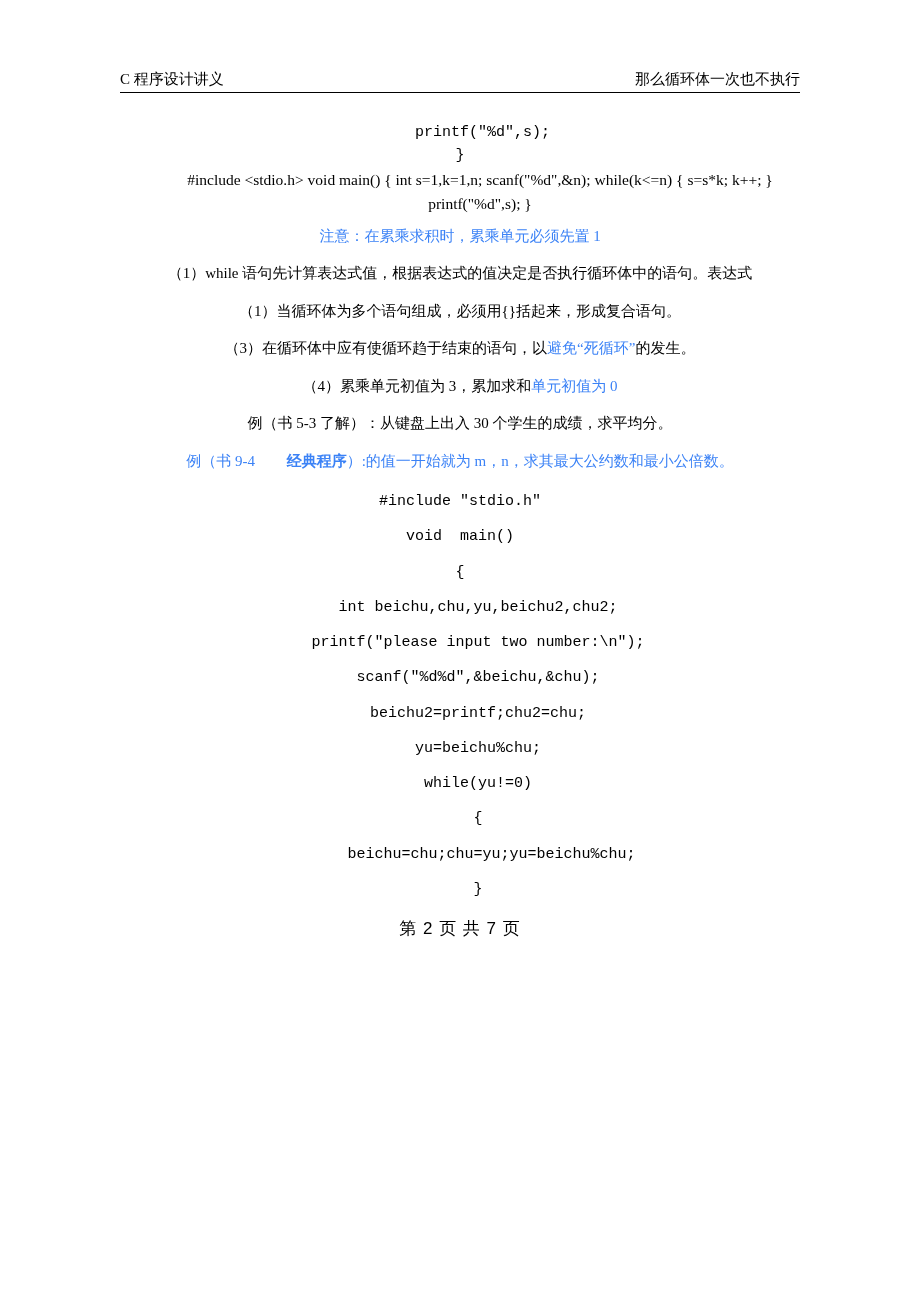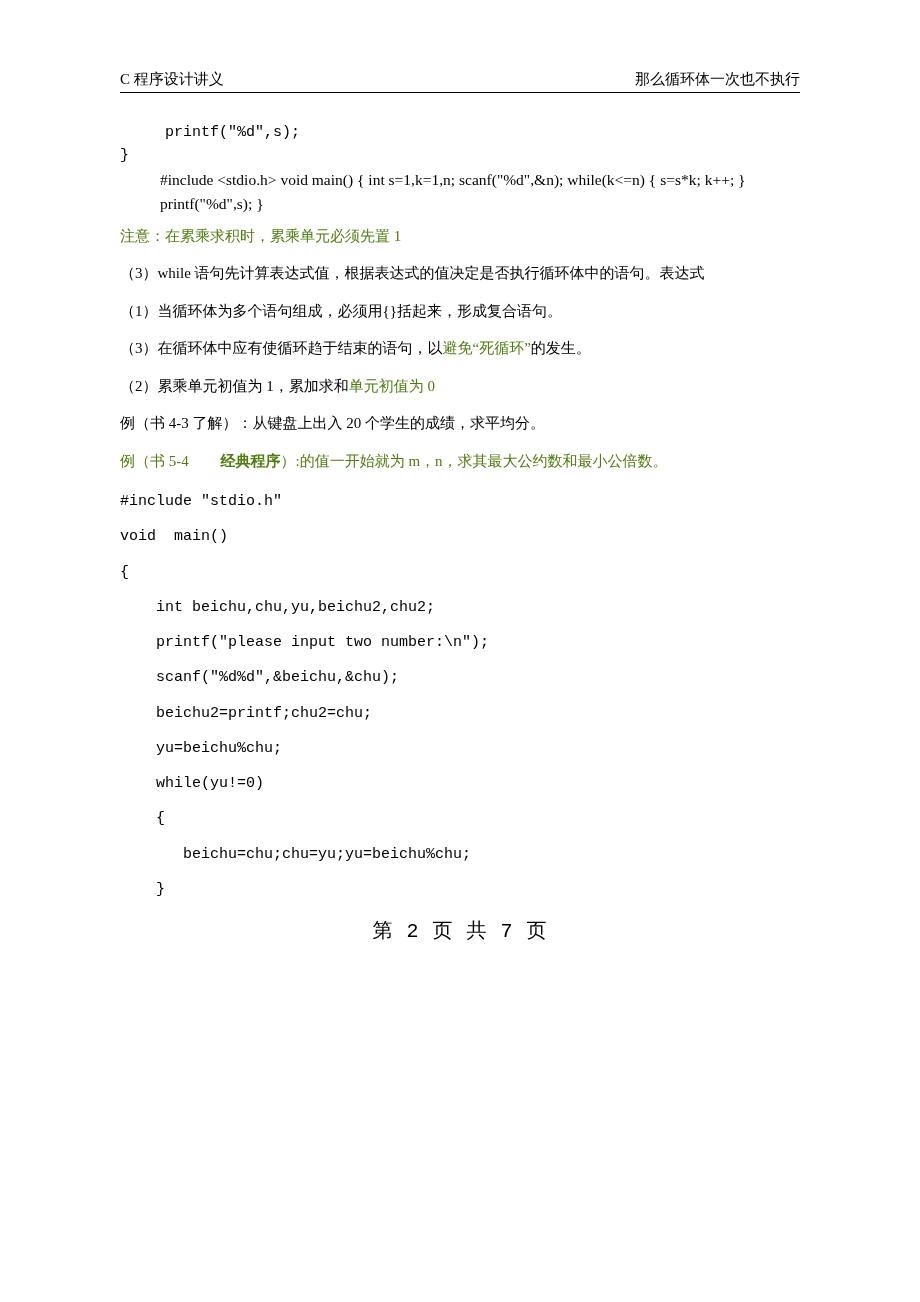--- a/index.html
+++ b/index.html
@@ -1,15 +1,15 @@
 <!DOCTYPE html>
 <html><head>
   <meta charset="utf-8">
   <style>
-    * { margin: 0; padding: 0; box-sizing: border-box; }
+    * { margin: 0; padding: 0; box-sizing: border-box; text-align: center; }
     body {
       font-family: SimSun, "宋体", serif;
       background: #fff;
       width: 920px;
       margin: 0 auto;
       padding: 70px 120px 40px 120px;
       color: #000;
       font-size: 15px;
     }
     .header {
@@ -25,38 +25,38 @@
       white-space: pre;
       line-height: 1.55;
       font-size: 15px;
     }
     .serif {
       font-family: "Times New Roman", SimSun, serif;
       line-height: 1.55;
       font-size: 15.5px;
       margin-left: 40px;
     }
-    .red { color: #4d7c0f; }
+    .red { color: #3b82f6; }
     .note {
       line-height: 2.3;
       font-size: 15px;
       margin-top: 3px;
     }
     .code-block {
       font-family: "Courier New", SimSun, monospace;
       white-space: pre;
       line-height: 2.35;
       font-size: 15px;
       margin-top: 6px;
     }
     .footer {
       text-align: center;
-      font-size: 20px;
+      font-size: 17px;
       margin-top: 10px;
-      font-family: Liberation Mono, monospace;
+      font-family: Liberation Sans, sans-serif;
       letter-spacing: 1px;
     }
     .bold { font-weight: bold; margin-left: 28px; }
   </style>
 </head>
 <body>
 
 <div class="header">
   <span>C 程序设计讲义</span>
   <span>那么循环体一次也不执行</span>
@@ -76,34 +76,34 @@
 <span>        {</span>
 <span>            s=s*k;</span>
 <span>            k++;</span>
 <span>        }</span>
 <span>      printf("%d",s);</span>
 <span>}</span></div>
 
 <div class="note red">注意：在累乘求积时，累乘单元必须先置 1</div>
 
 <div class="note">
-  <span>（3）while 语句先计算表达式值，根据表达式的值决定是否执行循环体中的语句。表达式</span><br>
+  <span>（1）while 语句先计算表达式值，根据表达式的值决定是否执行循环体中的语句。表达式</span><br>
 </div>
 <div class="note">（1）当循环体为多个语句组成，必须用{}括起来，形成复合语句。</div>
 <div class="note">
   <span>（3）在循环体中应有使循环趋于结束的语句，以</span><span class="red">避免“死循环”</span><span>的发生。</span>
 </div>
 <div class="note">
-  <span>（2）累乘单元初值为 1，累加求和</span><span class="red">单元初值为 0</span>
+  <span>（4）累乘单元初值为 3，累加求和</span><span class="red">单元初值为 0</span>
 </div>
 
-<div class="note">例（书 4-3 了解）：从键盘上出入 20 个学生的成绩，求平均分。</div>
+<div class="note">例（书 5-3 了解）：从键盘上出入 30 个学生的成绩，求平均分。</div>
 
 <div class="note red">
-  <span>例（书 5-4 </span><span class="bold">经典程序</span><span>）:的值一开始就为 m，n，求其最大公约数和最小公倍数。</span>
+  <span>例（书 9-4 </span><span class="bold">经典程序</span><span>）:的值一开始就为 m，n，求其最大公约数和最小公倍数。</span>
 </div>
 
 <div class="code-block"><span>#include "stdio.h"</span>
 <span>void  main()</span>
 <span>{</span>
 <span>    int beichu,chu,yu,beichu2,chu2;</span>
 <span>    printf("please input two number:\n");</span>
 <span>    scanf("%d%d",&amp;beichu,&amp;chu);</span>
 <span>    beichu2=printf;chu2=chu;</span>
 <span>    yu=beichu%chu;</span>

